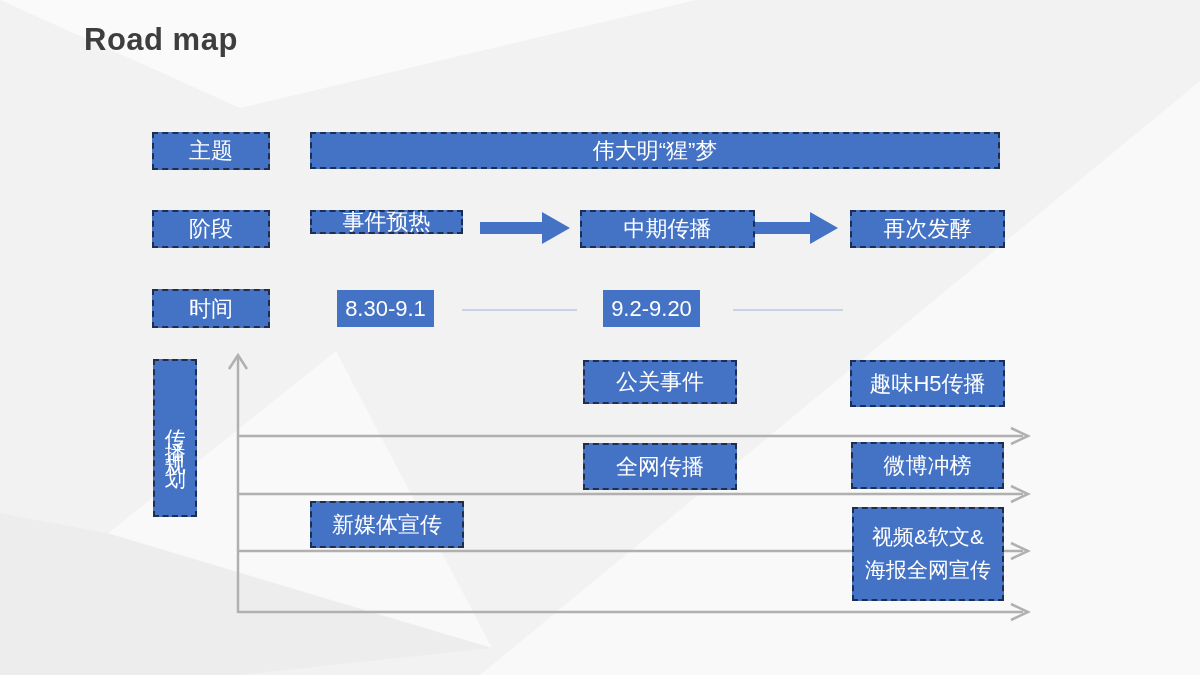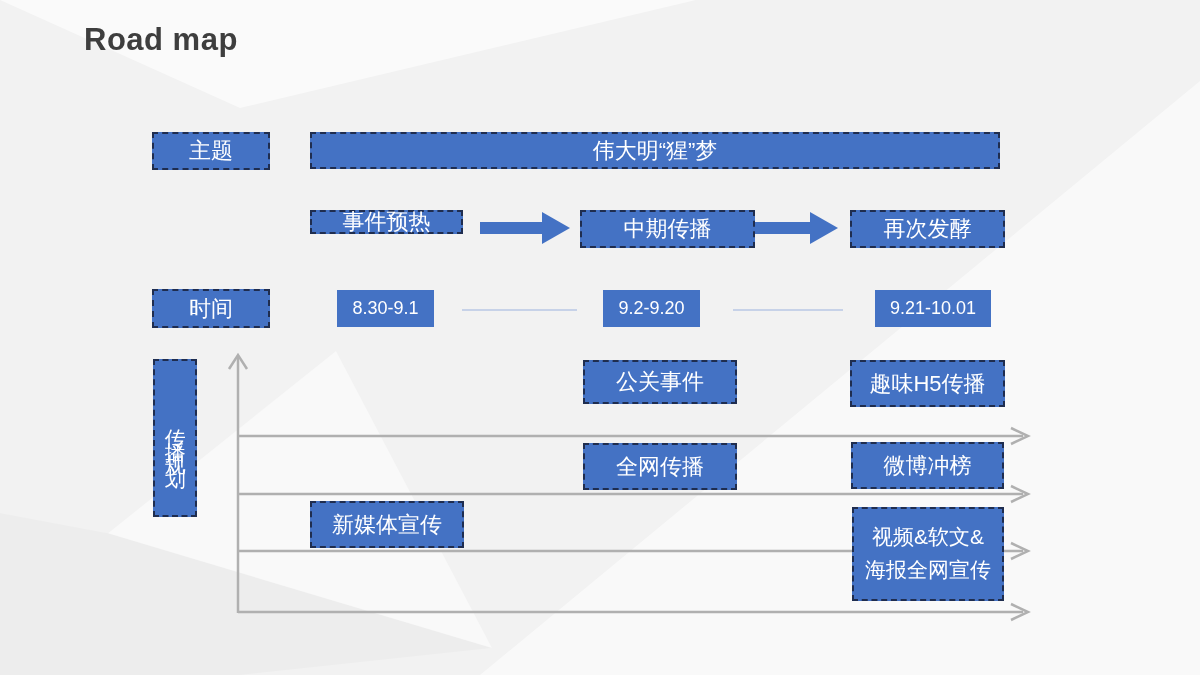--- a/index.html
+++ b/index.html
@@ -21,21 +21,21 @@
   }
   .connectors{position:absolute;left:0;top:0;z-index:1;}
 
   .box{
     position:absolute;z-index:2;box-sizing:border-box;
     background:#4472C4;color:#ffffff;
     border:2px dashed #1f2d4f;
     display:flex;flex-direction:column;align-items:center;justify-content:center;
     font-size:22px;line-height:1.35;text-align:left;
   }
-  .box.solid{border:none;font-size:18px;}
+  .box.solid{border:none;font-size:22px;}
   .box.multi{font-size:21px;line-height:1.55;}
   .box.vert span{
     writing-mode:vertical-rl;text-orientation:upright;
     letter-spacing:13px;font-size:21px;
   }
 </style>
 </head>
 <body>
 
 <div class="slide">
@@ -80,41 +80,41 @@
     <polygon points="750,222 810,222 810,212 838,228 810,244 810,234 750,234" fill="#4472C4"></polygon>
   </svg>
 
   <div class="box" style="left:152px;top:132px;width:118px;height:38px">
     <span>主题</span>
   </div>
   <div class="box" style="left:310px;top:132px;width:690px;height:37px">
     <span>伟大明“猩”梦</span>
   </div>
 
+  <div class="box" style="left:152px;top:210px;width:118px;height:38px">
+    <span>阶段</span>
+  </div>
   <div class="box" style="left:310px;top:210px;width:153px;height:24px">
     <span>事件预热</span>
   </div>
   <div class="box" style="left:580px;top:210px;width:175px;height:38px">
     <span>中期传播</span>
   </div>
   <div class="box" style="left:850px;top:210px;width:155px;height:38px">
     <span>再次发酵</span>
   </div>
 
   <div class="box" style="left:152px;top:289px;width:118px;height:39px">
     <span>时间</span>
   </div>
   <div class="box solid" style="left:337px;top:290px;width:97px;height:37px">
     <span>8.30-9.1</span>
   </div>
   <div class="box solid" style="left:603px;top:290px;width:97px;height:37px">
     <span>9.2-9.20</span>
-  </div>
-  <div class="box solid" style="left:875px;top:290px;width:116px;height:37px">
-    <span>9.21-10.01</span>
   </div>
 
   <div class="box vert" style="left:153px;top:359px;width:44px;height:158px">
     <span>传播规划</span>
   </div>
 
   <div class="box" style="left:583px;top:360px;width:154px;height:44px">
     <span>公关事件</span>
   </div>
   <div class="box" style="left:850px;top:360px;width:155px;height:47px">

